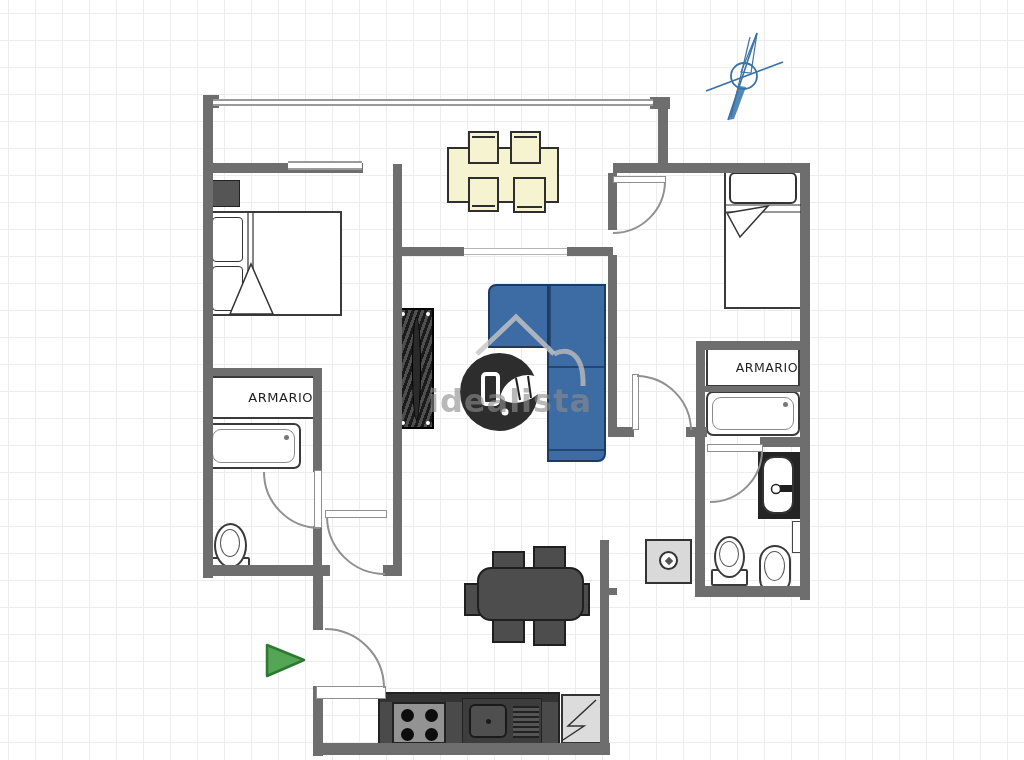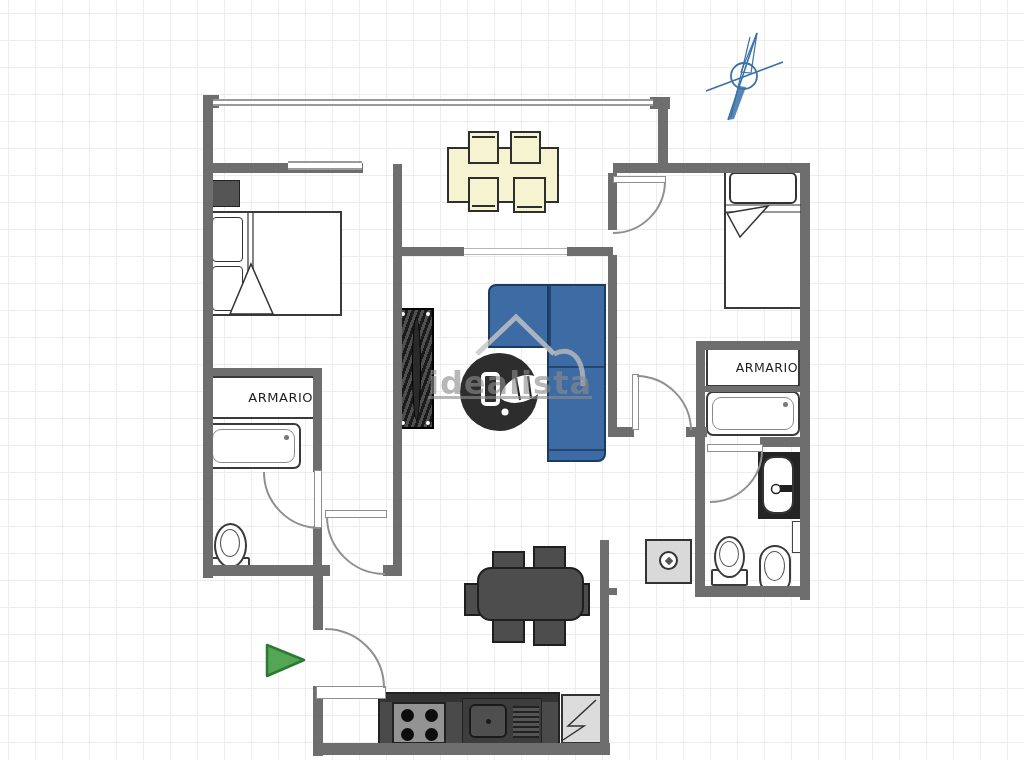--- a/index.html
+++ b/index.html
@@ -218,14 +218,14 @@
       <path d="M554,354 C570,346 584,356 583,386" stroke="#bcbcbc" stroke-width="5" fill="none" opacity="0.8"></path>
       <circle cx="499" cy="392" r="39" fill="#222" opacity="0.95"></circle>
       <rect x="483" y="374" width="15" height="30" rx="3" fill="none" stroke="#fff" stroke-width="4"></rect>
       <path d="M500,398 C505,372 540,368 545,386 C535,402 512,408 500,398 Z" fill="#fff"></path>
       <line x1="516" y1="378" x2="520" y2="400" stroke="#1e1e1e" stroke-width="2"></line>
       <line x1="528" y1="376" x2="531" y2="398" stroke="#1e1e1e" stroke-width="2"></line>
       <circle cx="505" cy="412" r="3.5" fill="#fff"></circle>
     </g>
   </svg>
 
-  <div class="abs wm-text" style="left:330px;top:364px;width:360px;text-decoration:underline;">idealista</div>
+  <div class="abs wm-text" style="left:330px;top:382px;width:360px;">idealista</div>
 </div>
 
 </body></html>

